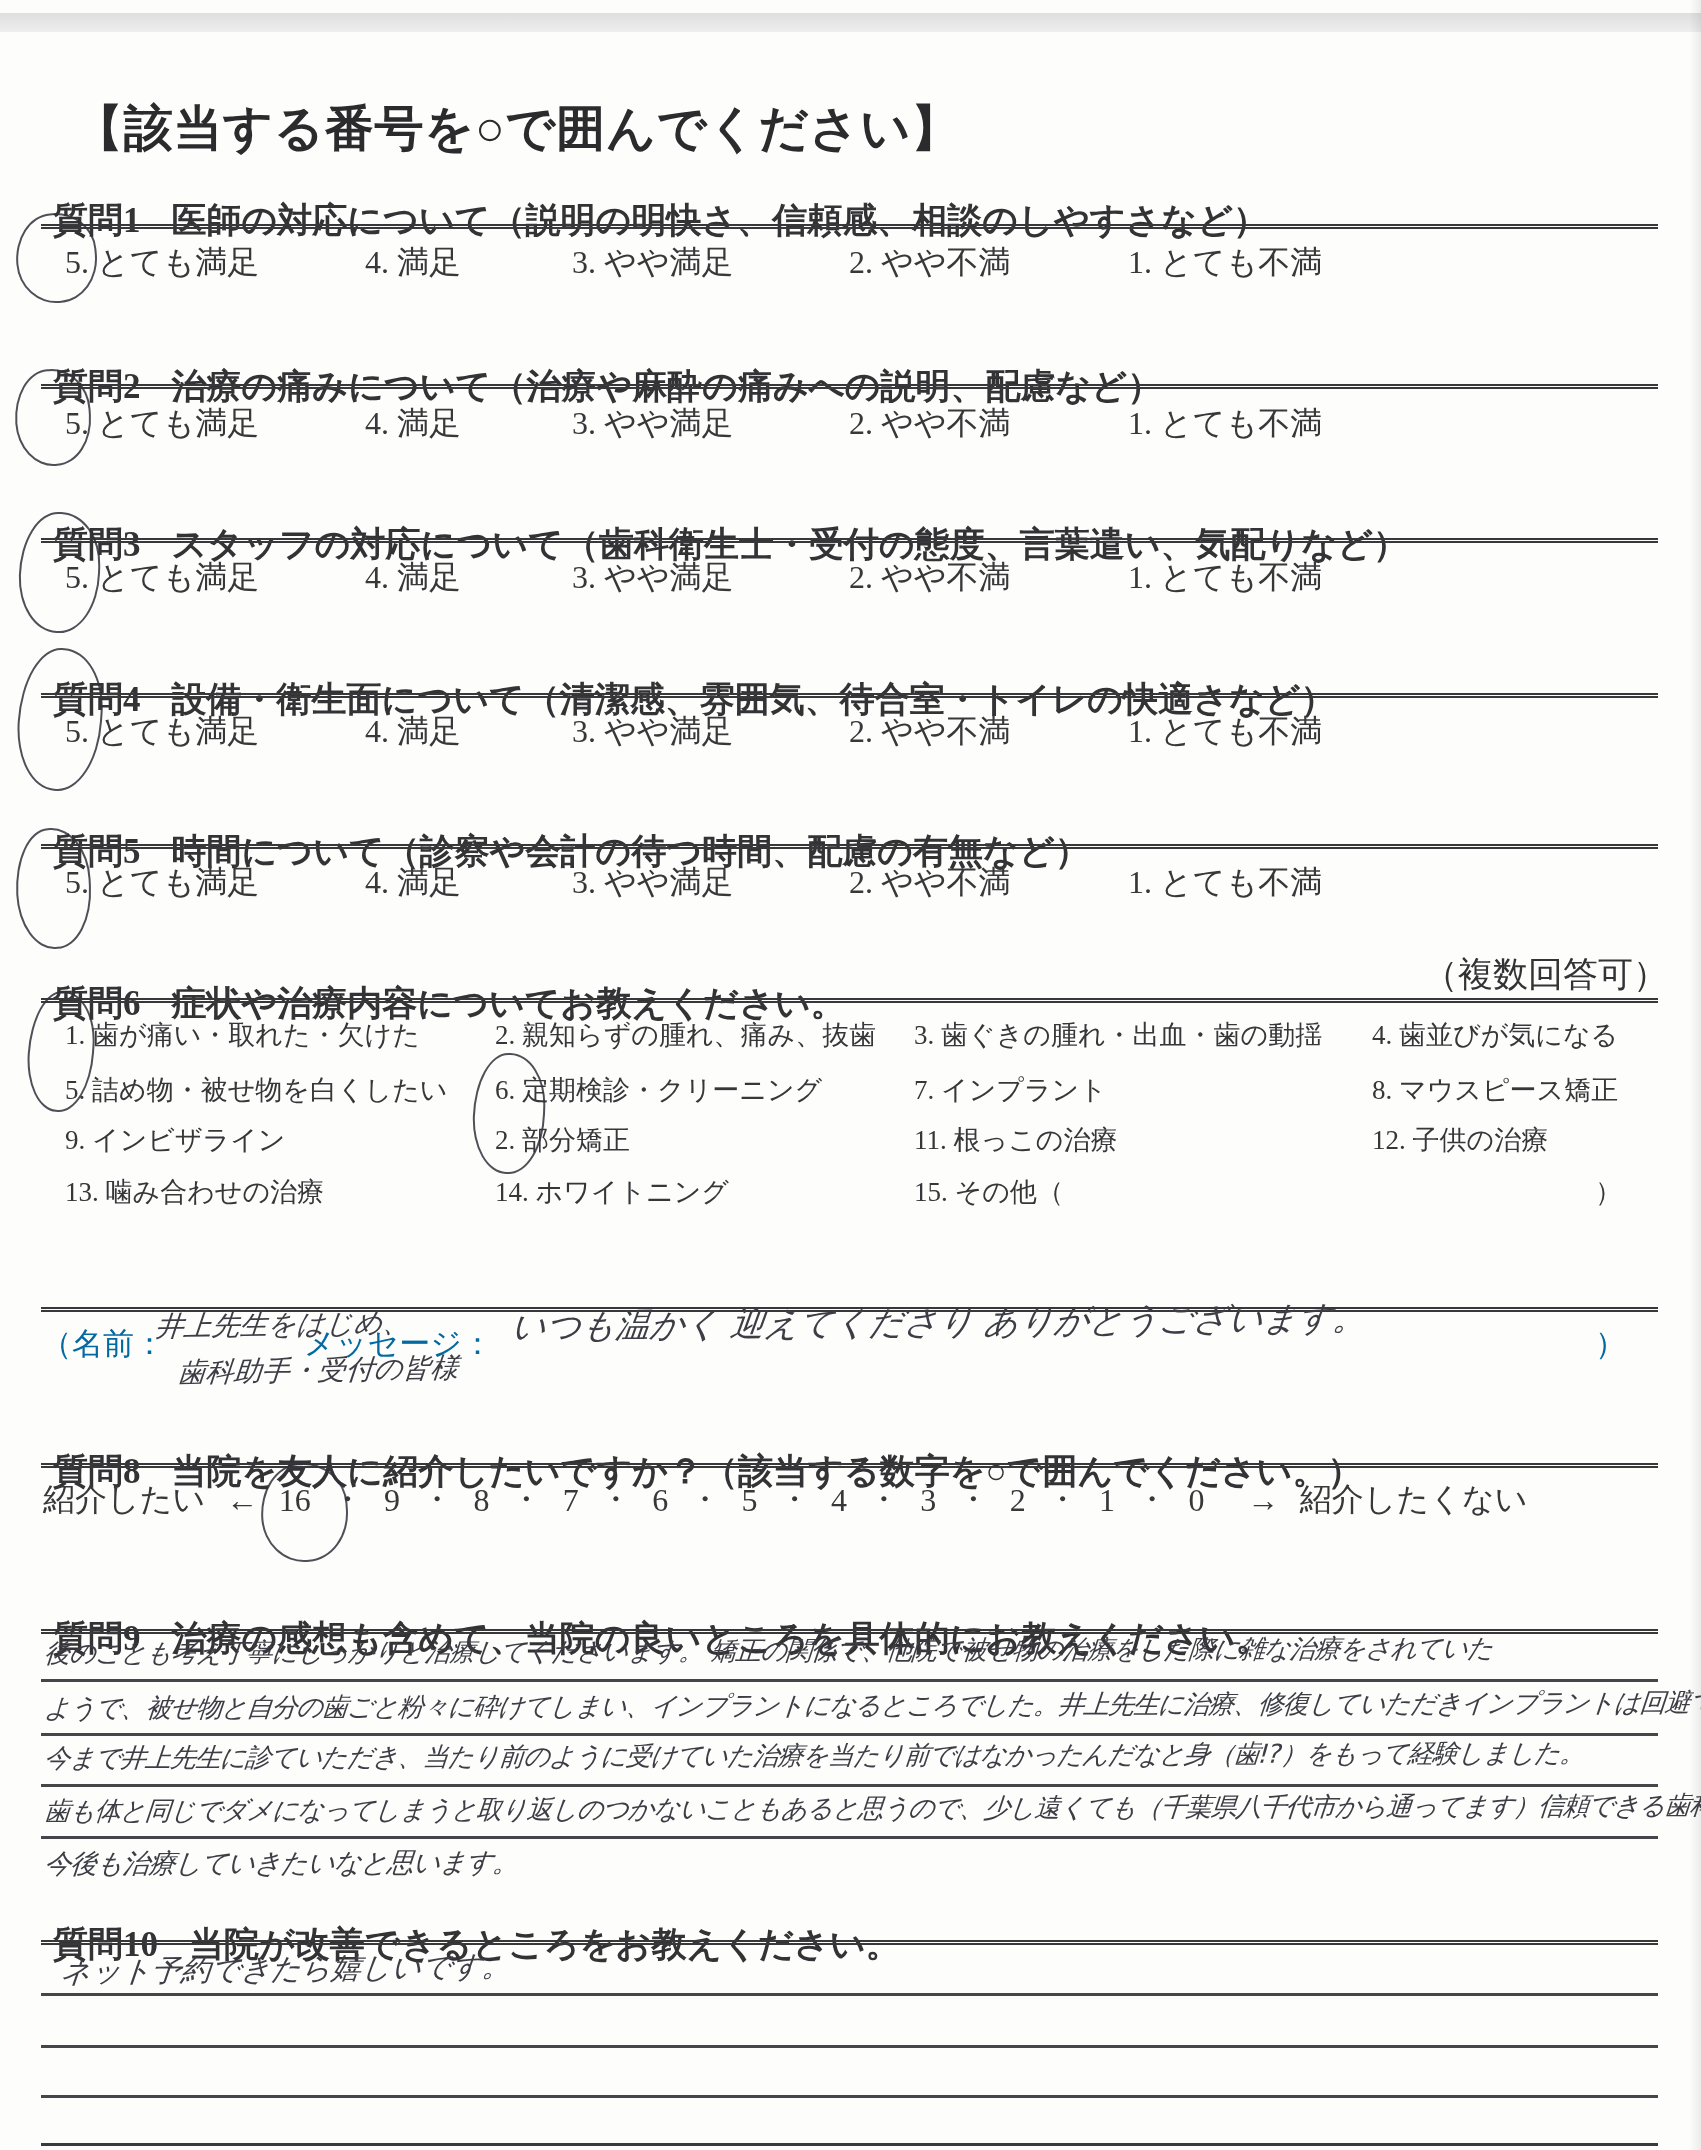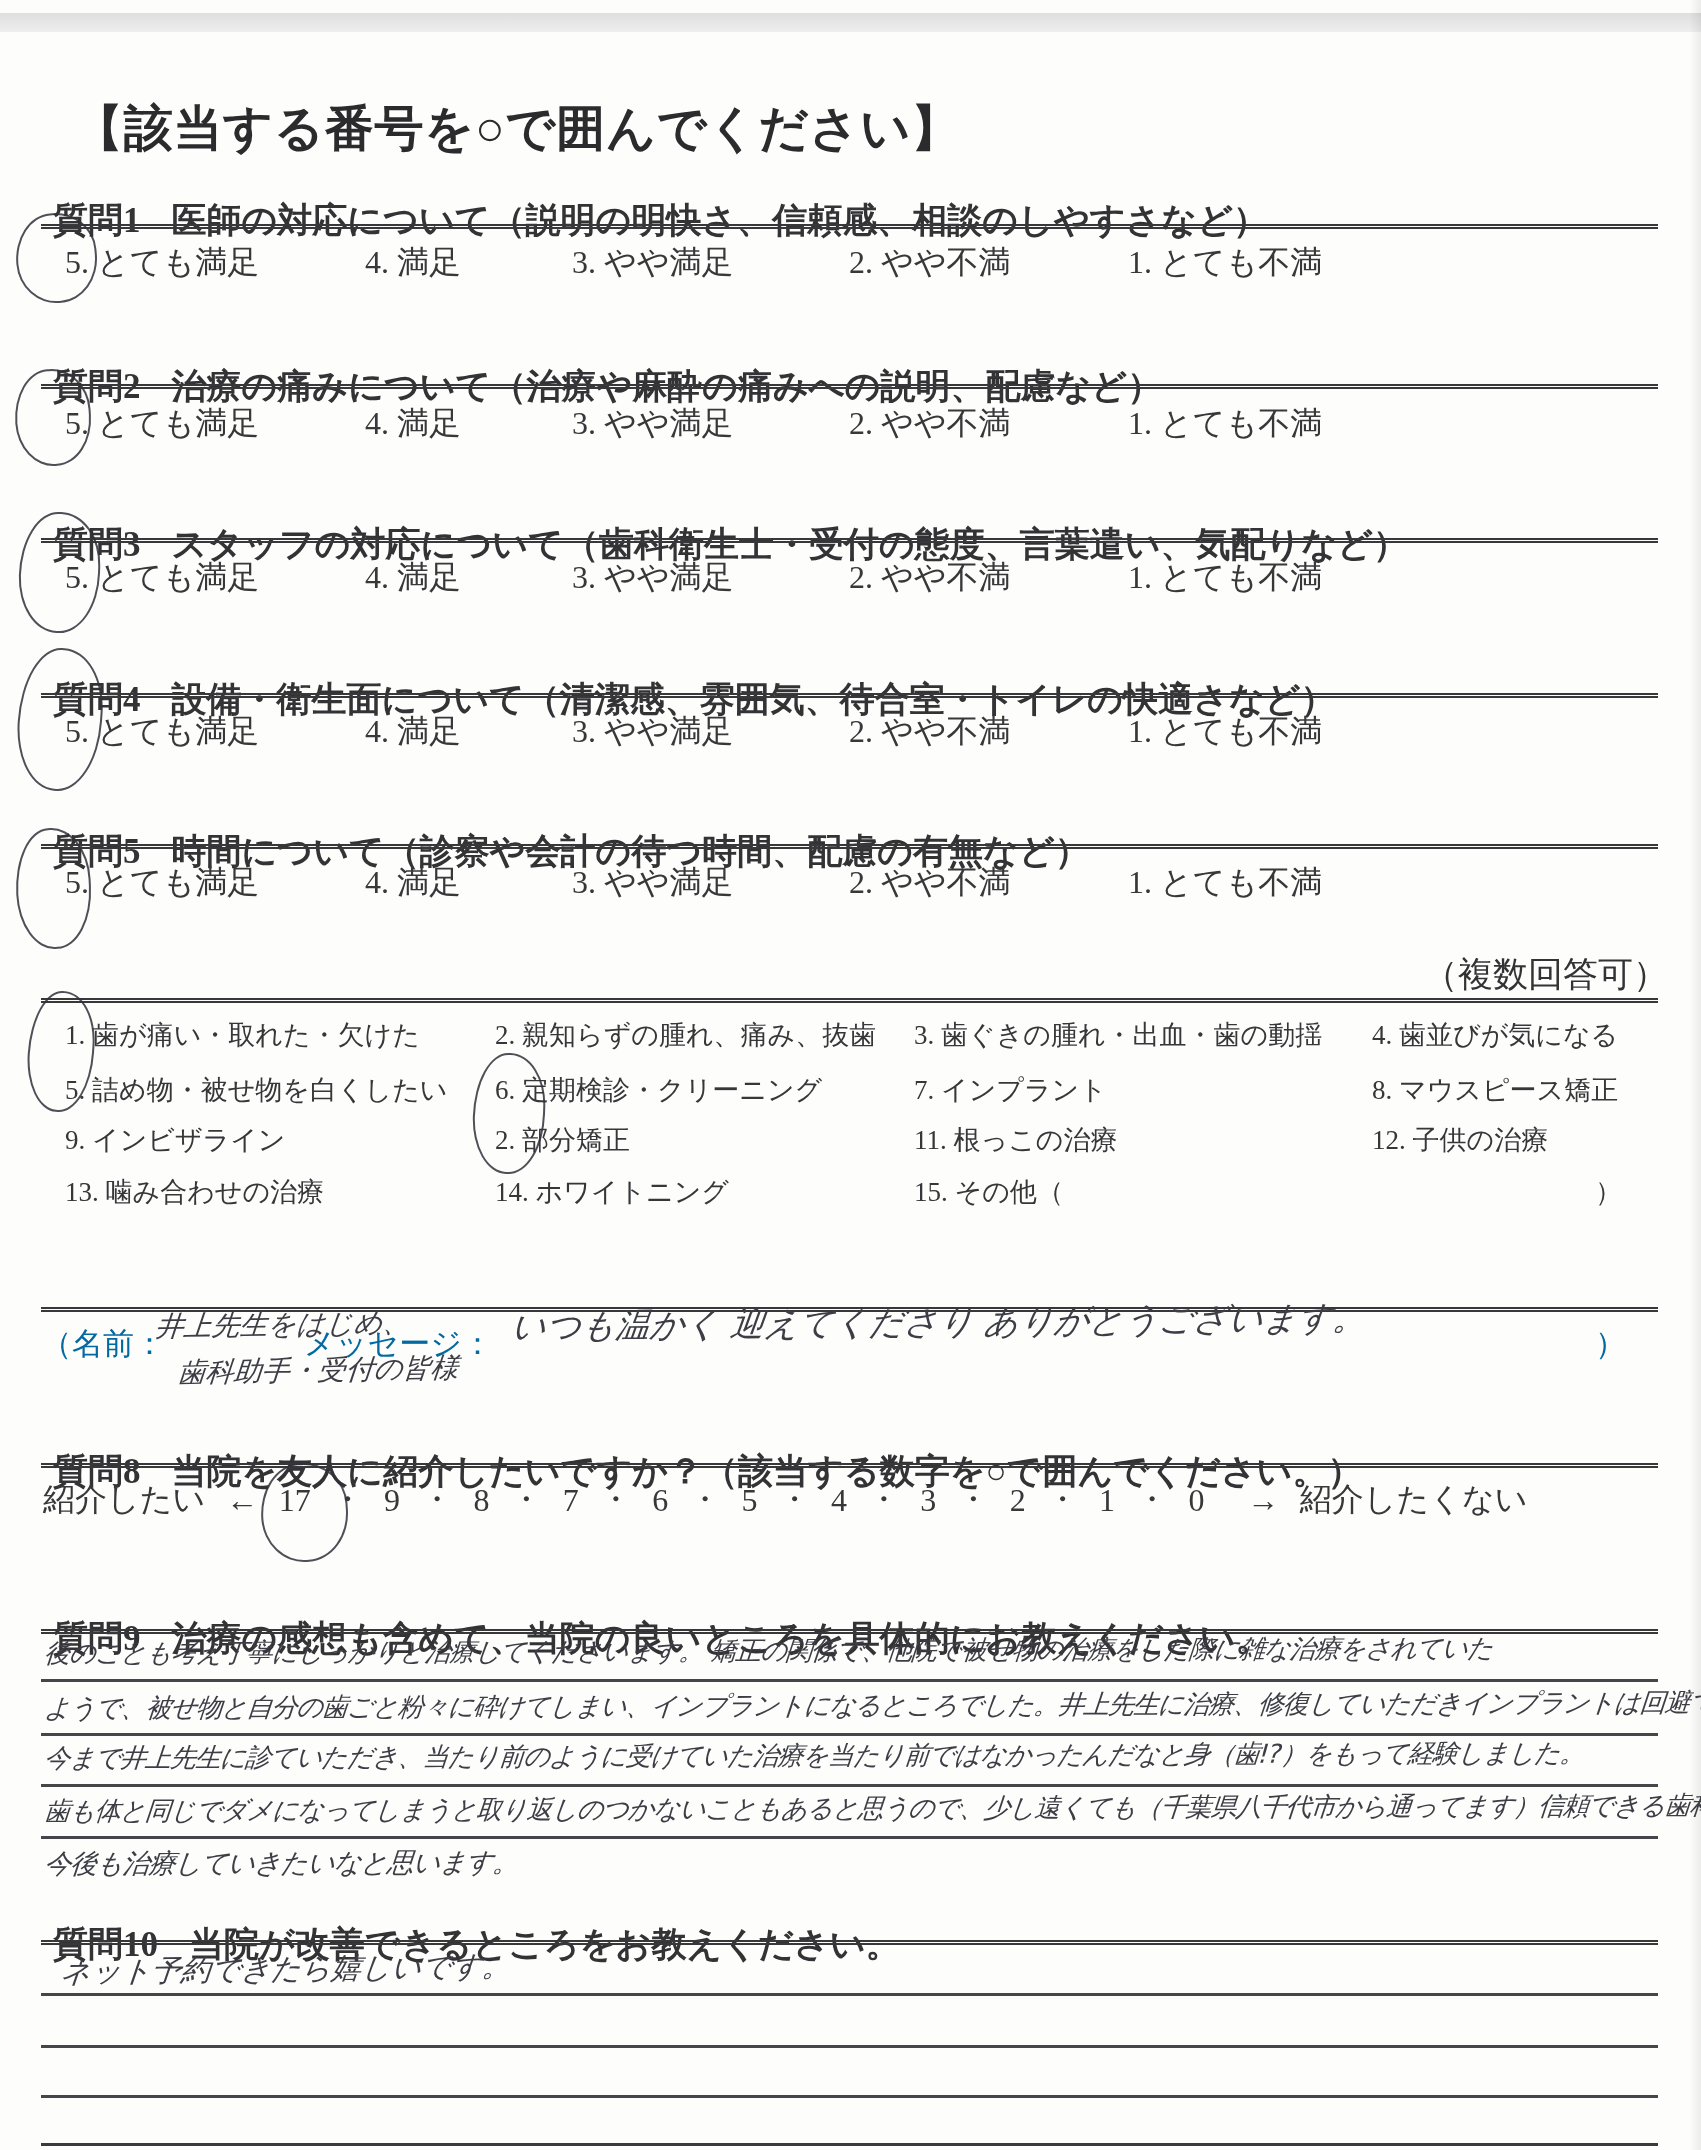--- a/index.html
+++ b/index.html
@@ -113,20 +113,23 @@
       <span class="opt" style="left:65px;top:861px">5. とても満足</span>
       <span class="opt" style="left:365px;top:861px">4. 満足</span>
       <span class="opt" style="left:572px;top:861px">3. やや満足</span>
       <span class="opt" style="left:849px;top:861px">2. やや不満</span>
       <span class="opt" style="left:1128px;top:861px">1. とても不満</span>
     </div>
     <div class="circle" style="left:16px;top:828px;width:71px;height:117px;transform:rotate(-3deg)"></div>
   </section>
 
   <section class="layer">
+    <h2 class="qhead" style="top:951px">
+      <span class="qlabel">質問6</span><span>症状や治療内容についてお教えください。</span>
+    </h2>
     <span class="qnote" style="top:951px">（複数回答可）</span>
     <div class="rule double" style="top:998px"></div>
     <div>
       <span class="cell" style="left:65px;top:1017px">1. 歯が痛い・取れた・欠けた</span>
       <span class="cell" style="left:495px;top:1017px">2. 親知らずの腫れ、痛み、抜歯</span>
       <span class="cell" style="left:914px;top:1017px">3. 歯ぐきの腫れ・出血・歯の動揺</span>
       <span class="cell" style="left:1372px;top:1017px">4. 歯並びが気になる</span>
       <span class="cell" style="left:65px;top:1072px">5. 詰め物・被せ物を白くしたい</span>
       <span class="cell" style="left:495px;top:1072px">6. 定期検診・クリーニング</span>
       <span class="cell" style="left:914px;top:1072px">7. インプラント</span>
@@ -157,21 +160,21 @@
   <section class="layer">
     <h2 class="qhead" style="top:1419px">
       <span class="qlabel">質問8</span><span>当院を友人に紹介したいですか？（該当する数字を○で囲んでください。）</span>
     </h2>
     <div class="rule double" style="top:1463px"></div>
     <div class="scale" style="top:1478px">
       <span>紹介したい</span>
       <span>←</span>
       <span class="numwrap">
         <span class="circle"></span>
-        <span>17</span>
+        <span>16</span>
       </span>
       <span>・</span>
       <span>9</span>
       <span>・</span>
       <span>8</span>
       <span>・</span>
       <span>7</span>
       <span>・</span>
       <span>6</span>
       <span>・</span>

